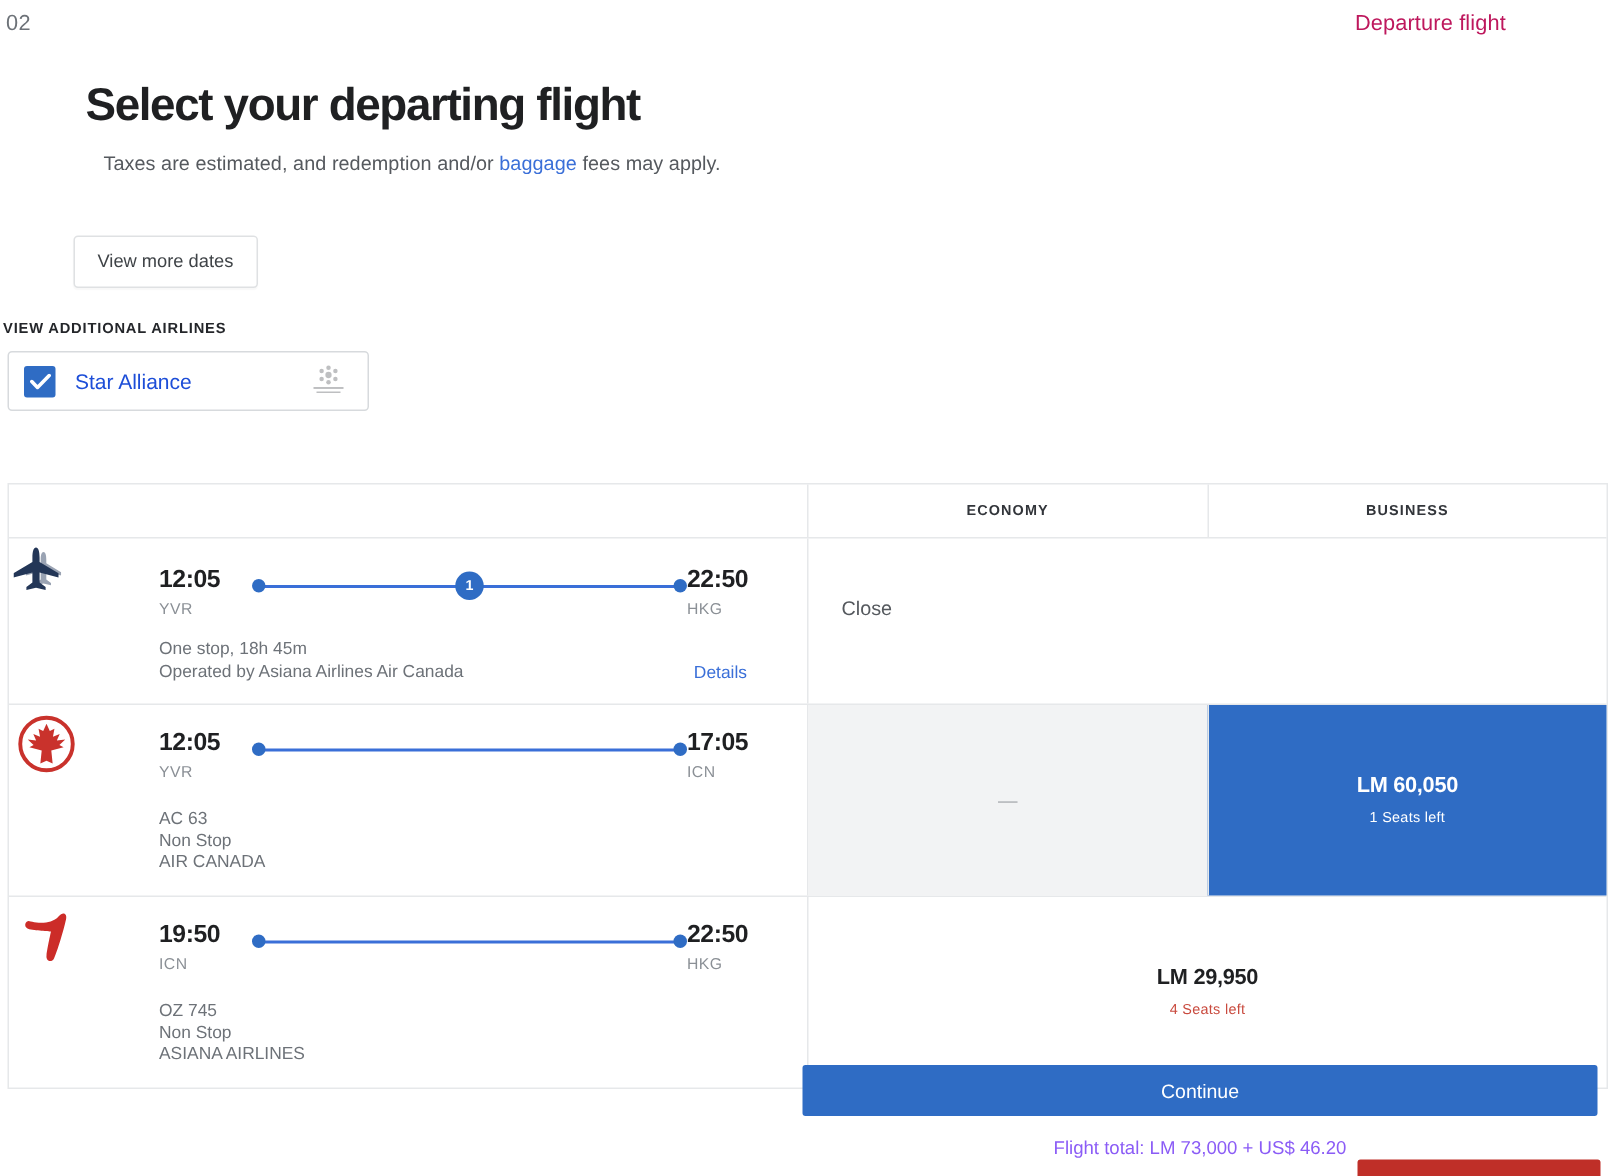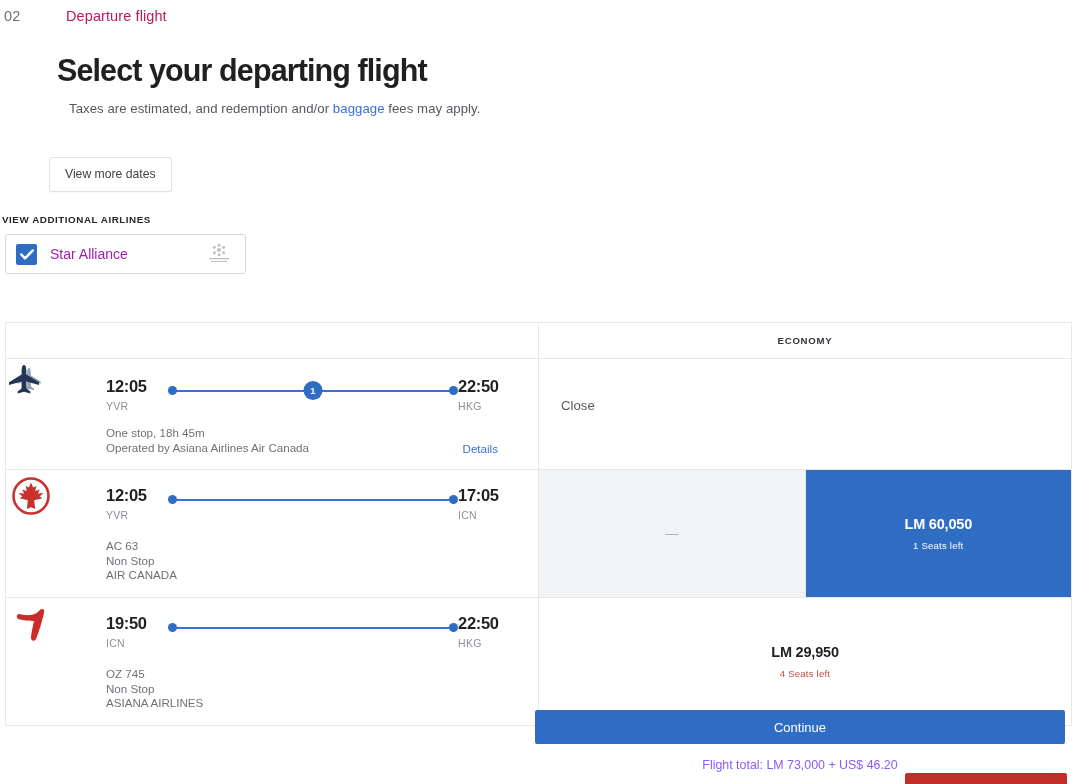--- a/index.html
+++ b/index.html
@@ -10,21 +10,21 @@
     background: #ffffff;
     font-family: "Liberation Sans", sans-serif;
     color: #2b2b2b;
     -webkit-font-smoothing: antialiased;
   }
   .page { position: relative; width: 1080px; height: 784px; }
 
   
   .step-bar {
     position: absolute; top: 0; left: 0; width: 1004px; height: 32px;
-    display: flex; align-items: center;
+    display: flex; align-items: center; justify-content: space-between;
   }
   .step-num { margin-left: 4px; width: 62px; font-size: 14.5px; color: #6d7278; letter-spacing: .2px; }
   .step-label { font-size: 14.5px; color: #be185d; letter-spacing: .1px; }
 
   
   .hero { position: absolute; top: 52px; left: 57px; width: 700px; }
   .hero h1 {
     font-size: 30.5px; font-weight: 700; letter-spacing: -.9px;
     color: #1f2022; line-height: 1.22;
   }
@@ -48,21 +48,21 @@
     position: absolute; top: 234px; left: 5px;
     width: 241px; height: 40px;
     border: 1px solid #d7dadd; border-radius: 3px; background: #fff;
     display: flex; align-items: center; padding: 0 10px; cursor: pointer;
   }
   .cbx {
     width: 21px; height: 21px; border-radius: 2px; background: #2f6cc4;
     display: flex; align-items: center; justify-content: center; flex: 0 0 auto;
   }
   .cbx svg { display: block; }
-  .alliance-label { margin-left: 13px; font-size: 14px; color: #a21caf; }
+  .alliance-label { margin-left: 13px; font-size: 14px; color: #1d4ed8; }
   .sa-logo { margin-left: auto; width: 32px; height: 26px; opacity: .30; }
 
   
   .filters { position: absolute; top: 326px; left: 9px; display: flex; gap: 9px; }
   .fbtn {
     background: #fff; border: 1px solid #dfe1e3; border-radius: 3px;
     padding: 7px 12px 8px 13px; font-size: 12.4px; color: #3f4347;
     display: flex; align-items: center; gap: 8px; cursor: pointer;
     box-shadow: 0 1px 1px rgba(0,0,0,.03);
   }
@@ -195,20 +195,21 @@
       <span>Sort by</span>
       <span class="caret"></span>
     </button>
   </div>
 
   <div class="table">
 
     <div class="thead">
       <div class="spacer"></div>
       <div class="cab">ECONOMY</div>
+      <div class="cab">BUSINESS</div>
     </div>
 
     <div class="trow">
       <div class="leg">
         <div class="leg-inner">
           <span class="airline-mark" style="left:3px;top:4px;">
             <svg width="44" height="42" viewBox="0 0 44 42" aria-hidden="true">
               <g transform="translate(20,16) scale(0.78)" fill="#9aa3b3">
                 <path d="M0,-14 C1.6,-14 2.4,-11.5 2.4,-7.2 L2.4,-4.4 L15,3.2 L15,6 L2.4,2.6 L2.4,9.4 L6.4,12.4 L6.4,14.4 L0,12.8 L-6.4,14.4 L-6.4,12.4 L-2.4,9.4 L-2.4,2.6 L-15,6 L-15,3.2 L-2.4,-4.4 L-2.4,-7.2 C-2.4,-11.5 -1.6,-14 0,-14 Z"></path>
               </g>

